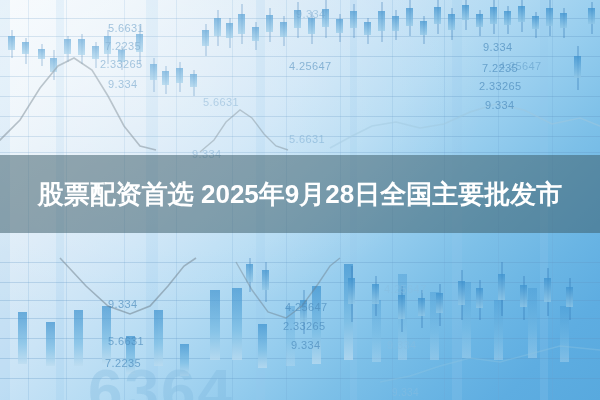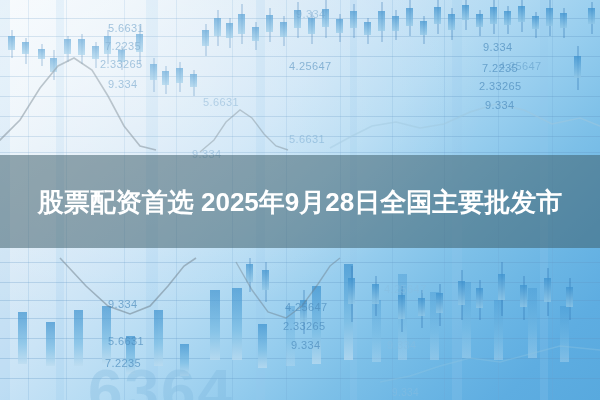--- a/index.html
+++ b/index.html
@@ -84,21 +84,21 @@
     font-family:"Liberation Sans", sans-serif;
     font-size:62px; font-weight:700;
     color:rgba(120,180,220,0.30);
     letter-spacing:2px;
     white-space:nowrap;
   }
 
   
   #title-band {
     position:absolute; left:0; right:0;
-    top:155px; height:93px;
+    top:155px; height:78px;
     background:rgba(60,92,104,0.52);
     display:flex; flex-direction:column;
     align-items:center; justify-content:center;
     gap:2px;
   }
   #title-band .tline {
     color:#ffffff;
     font-weight:700;
     font-size:26px;
     line-height:40px;

